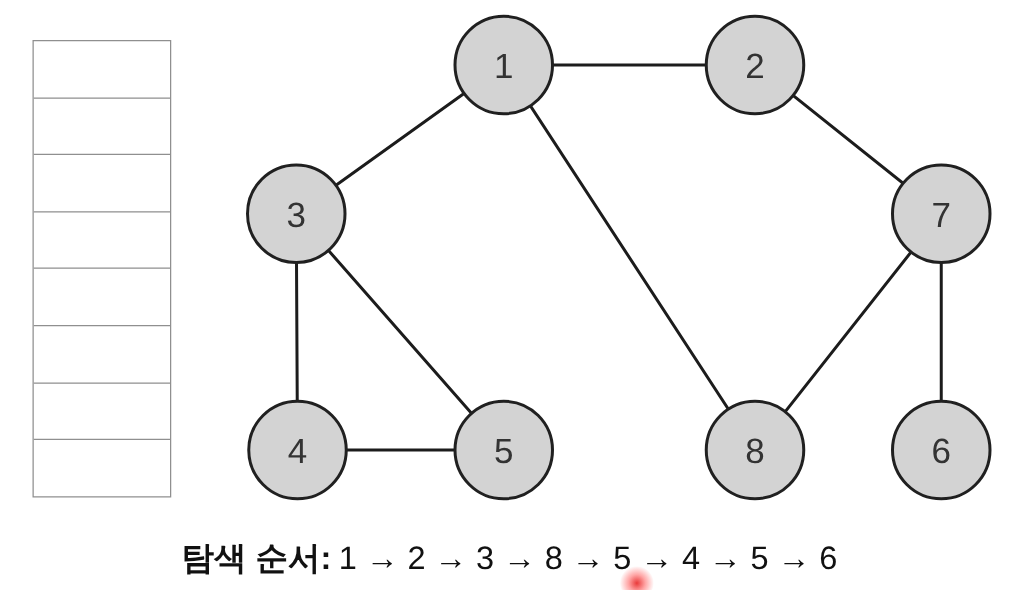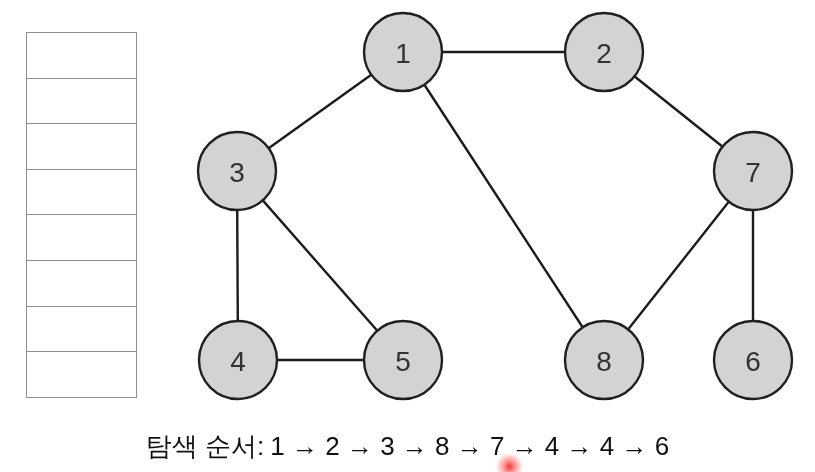--- a/index.html
+++ b/index.html
@@ -39,21 +39,21 @@
     position: absolute;
     left: 0;
     right: 0;
     top: 429px;
     text-align: center;
     font-size: 26px;
     color: #111111;
     white-space: nowrap;
   }
   #caption .cap-label {
-    font-weight: normal;
+    font-weight: bold;
     margin-right: 6px;
   }
   #laser-dot {
     position: absolute;
     left: 496px;
     top: 453px;
     width: 27px;
     height: 27px;
     border-radius: 50%;
     background: radial-gradient(circle,
@@ -101,18 +101,18 @@
       <text x="238" y="361" text-anchor="middle" dominant-baseline="central" font-size="28" font-family="&quot;Liberation Sans&quot;, sans-serif" fill="#333333">4</text>
       <circle cx="403" cy="360" r="39" fill="#d3d3d3" stroke="#202020" stroke-width="2.4"></circle>
       <text x="403" y="361" text-anchor="middle" dominant-baseline="central" font-size="28" font-family="&quot;Liberation Sans&quot;, sans-serif" fill="#333333">5</text>
       <circle cx="604" cy="360" r="39" fill="#d3d3d3" stroke="#202020" stroke-width="2.4"></circle>
       <text x="604" y="361" text-anchor="middle" dominant-baseline="central" font-size="28" font-family="&quot;Liberation Sans&quot;, sans-serif" fill="#333333">8</text>
       <circle cx="753" cy="360" r="39" fill="#d3d3d3" stroke="#202020" stroke-width="2.4"></circle>
       <text x="753" y="361" text-anchor="middle" dominant-baseline="central" font-size="28" font-family="&quot;Liberation Sans&quot;, sans-serif" fill="#333333">6</text>
     </svg>
 
   <div id="caption">
-    <span class="cap-label">탐색 순서:</span><span>1 → 2 → 3 → 8 → 7 → 4 → 4 → 6</span>
+    <span class="cap-label">탐색 순서:</span><span>1 → 2 → 3 → 8 → 5 → 4 → 5 → 6</span>
   </div>
 
   <div id="laser-dot"></div>
 
 </div>
 
 </body></html>

